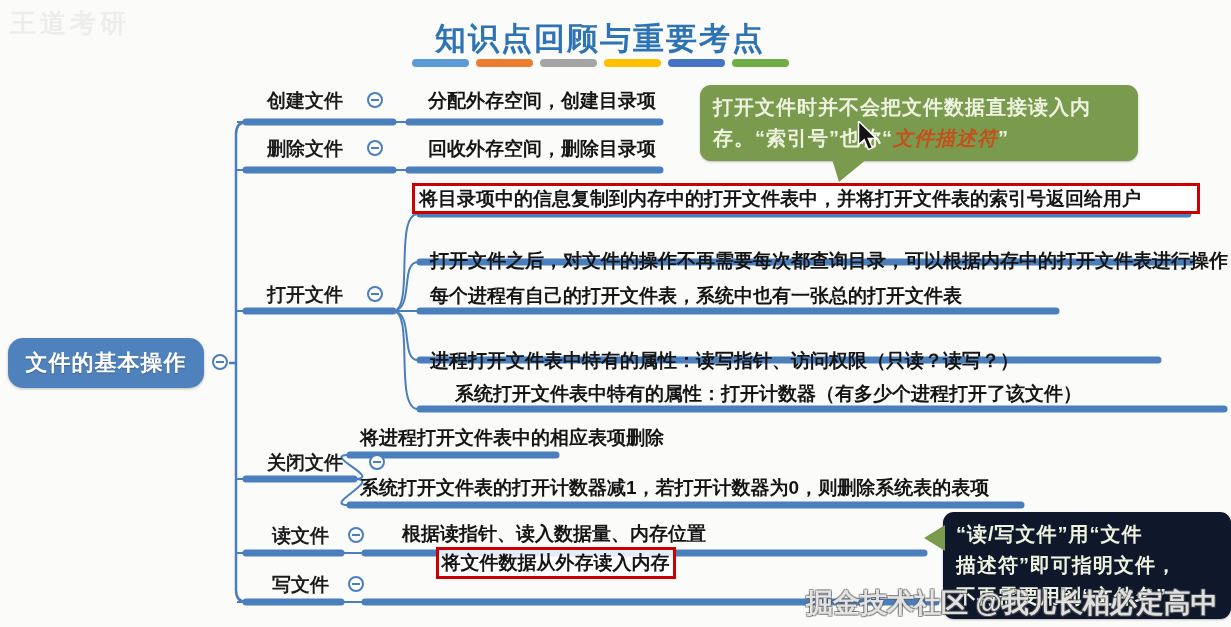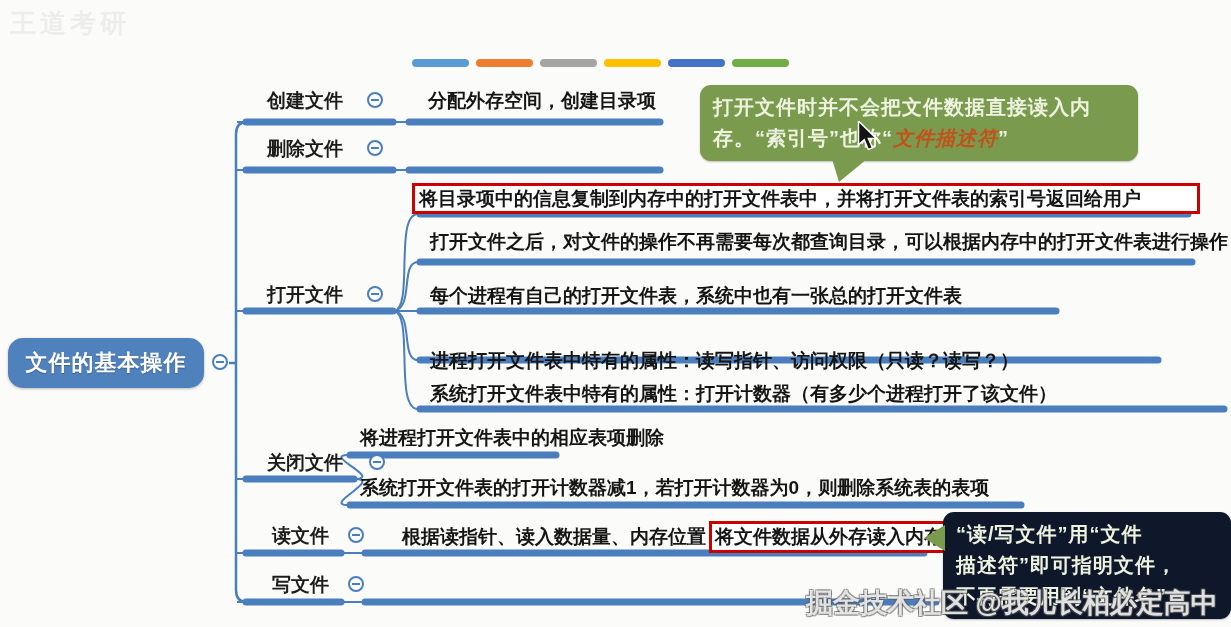--- a/index.html
+++ b/index.html
@@ -80,20 +80,21 @@
         <line x1="246" y1="553" x2="341" y2="553"></line>
         <line x1="365" y1="553" x2="924" y2="553"></line>
         <line x1="246" y1="602" x2="341" y2="602"></line>
         <line x1="365" y1="602" x2="936" y2="602"></line>
       </g>
     </g>
   </svg>
 
   <div class="abs wm-top nowrap" style="left:10px;top:6px;">王道考研</div>
 
+  <div class="abs page-title z1" style="left: 410px; top: 18px; color: rgb(46, 116, 181);">知识点回顾与重要考点</div>
   <div class="abs title-bars z1" style="left:412px;top:59px;">
     <div class="title-bar" style="background: rgb(91, 155, 213);"></div>
     <div class="title-bar" style="background: rgb(237, 125, 49);"></div>
     <div class="title-bar" style="background: rgb(165, 165, 165);"></div>
     <div class="title-bar" style="background: rgb(255, 192, 0);"></div>
     <div class="title-bar" style="background: rgb(68, 114, 196);"></div>
     <div class="title-bar" style="background: rgb(112, 173, 71);"></div>
   </div>
 
   <div class="abs root-node z2" style="left: 8px; top: 338px; background: rgb(79, 129, 189);">
@@ -113,33 +114,34 @@
   <div class="abs branch-label nowrap z1" style="left:267px;top:451px;">关闭文件</div>
   <div class="abs minus z2" style="left:369px;top:454px;"></div>
 
   <div class="abs branch-label nowrap z1" style="left:272px;top:524px;">读文件</div>
   <div class="abs minus z2" style="left:348px;top:527px;"></div>
 
   <div class="abs branch-label nowrap z1" style="left:272px;top:573px;">写文件</div>
   <div class="abs minus z2" style="left:348px;top:576px;"></div>
 
   <div class="abs node-text nowrap z1" style="left:428px;top:88px;">分配外存空间，创建目录项</div>
+  <div class="abs node-text nowrap z1" style="left:428px;top:136px;">回收外存空间，删除目录项</div>
 
   <div class="abs red-box z2" style="left: 412px; top: 183px; width: 782px; height: 25px; border-color: rgb(203, 0, 0);">
     <span class="node-text nowrap" style="padding-left:4px;">将目录项中的信息复制到内存中的打开文件表中，并将打开文件表的索引号返回给用户</span>
   </div>
-  <div class="abs node-text nowrap z1" style="left:430px;top:230px;font-family:Liberation Mono, monospace;">打开文件之后，对文件的操作不再需要每次都查询目录，可以根据内存中的打开文件表进行操作</div>
+  <div class="abs node-text nowrap z1" style="left:430px;top:248px;">打开文件之后，对文件的操作不再需要每次都查询目录，可以根据内存中的打开文件表进行操作</div>
   <div class="abs node-text nowrap z1" style="left:430px;top:283px;">每个进程有自己的打开文件表，系统中也有一张总的打开文件表</div>
   <div class="abs node-text nowrap z1" style="left:430px;top:332px;margin-top:16px;">进程打开文件表中特有的属性：读写指针、访问权限（只读？读写？）</div>
-  <div class="abs node-text nowrap z1" style="left:430px;top:381px;">系统打开文件表中特有的属性：打开计数器（有多少个进程打开了该文件）</div>
+  <div class="abs node-text nowrap z1" style="left:455px;top:381px;">系统打开文件表中特有的属性：打开计数器（有多少个进程打开了该文件）</div>
 
   <div class="abs node-text nowrap z1" style="left:360px;top:425px;">将进程打开文件表中的相应表项删除</div>
   <div class="abs node-text nowrap z1" style="left:360px;top:475px;">系统打开文件表的打开计数器减1，若打开计数器为0，则删除系统表的表项</div>
 
-  <div class="abs nowrap z2" style="left:402px;top:521px;display:flex;align-items:center;">
+  <div class="abs nowrap z2" style="left:402px;top:521px;display:flex;align-items:center;flex-direction:column;">
     <span class="node-text nowrap">根据读指针、读入数据量、内存位置</span>
     <span class="red-box-inline node-text nowrap" style="border-color: rgb(203, 0, 0);">将文件数据从外存读入内存</span>
   </div>
 
 
   <div class="abs callout z2" style="left: 700px; top: 85px; width: 412px; background: rgb(122, 155, 78);">
     <div class="c-text" style="color: rgb(238, 243, 224);">
       <span>打开文件时并不会把文件数据直接读入内存。“索引号”也称“</span><span class="hl" style="color: rgb(196, 81, 28); font-style: italic;">文件描述符</span><span>”</span>
     </div>
     <div class="tail-down"></div>

